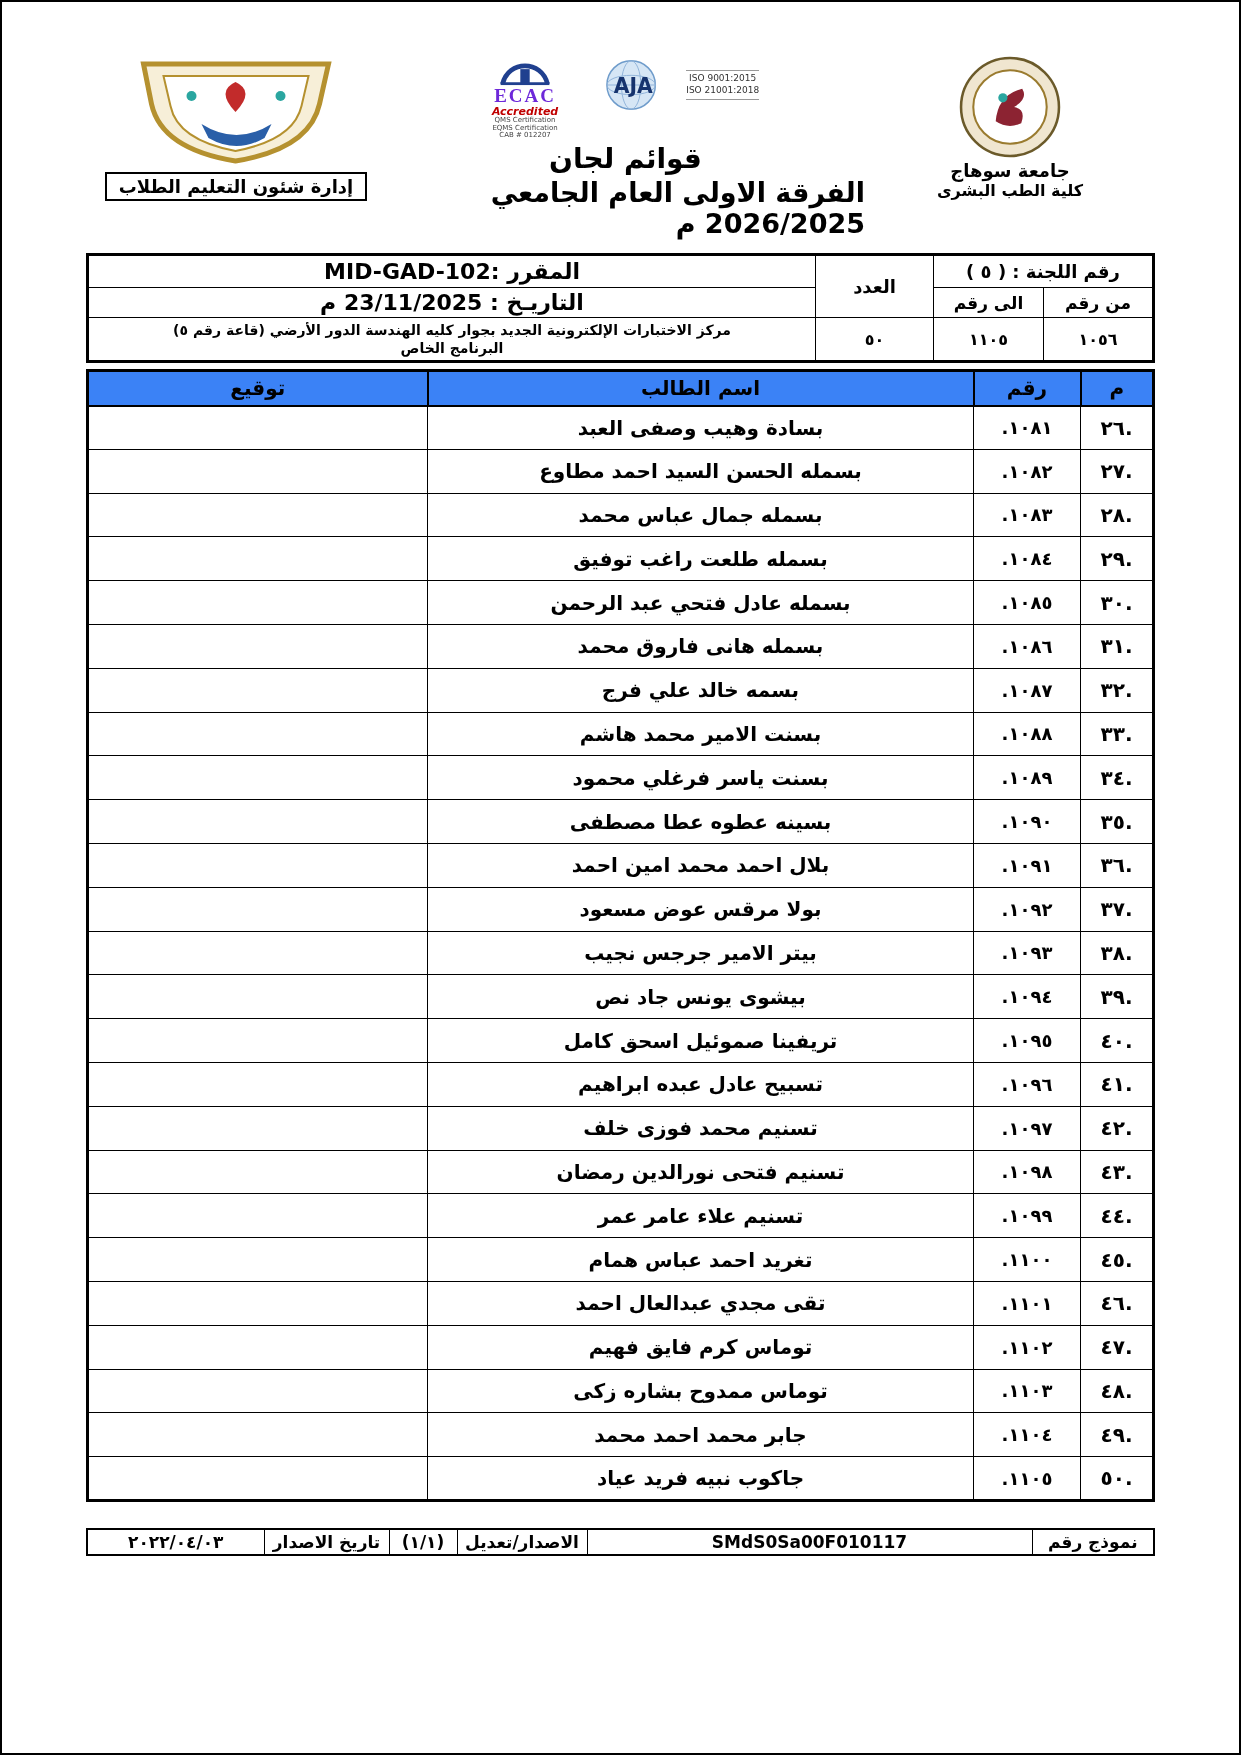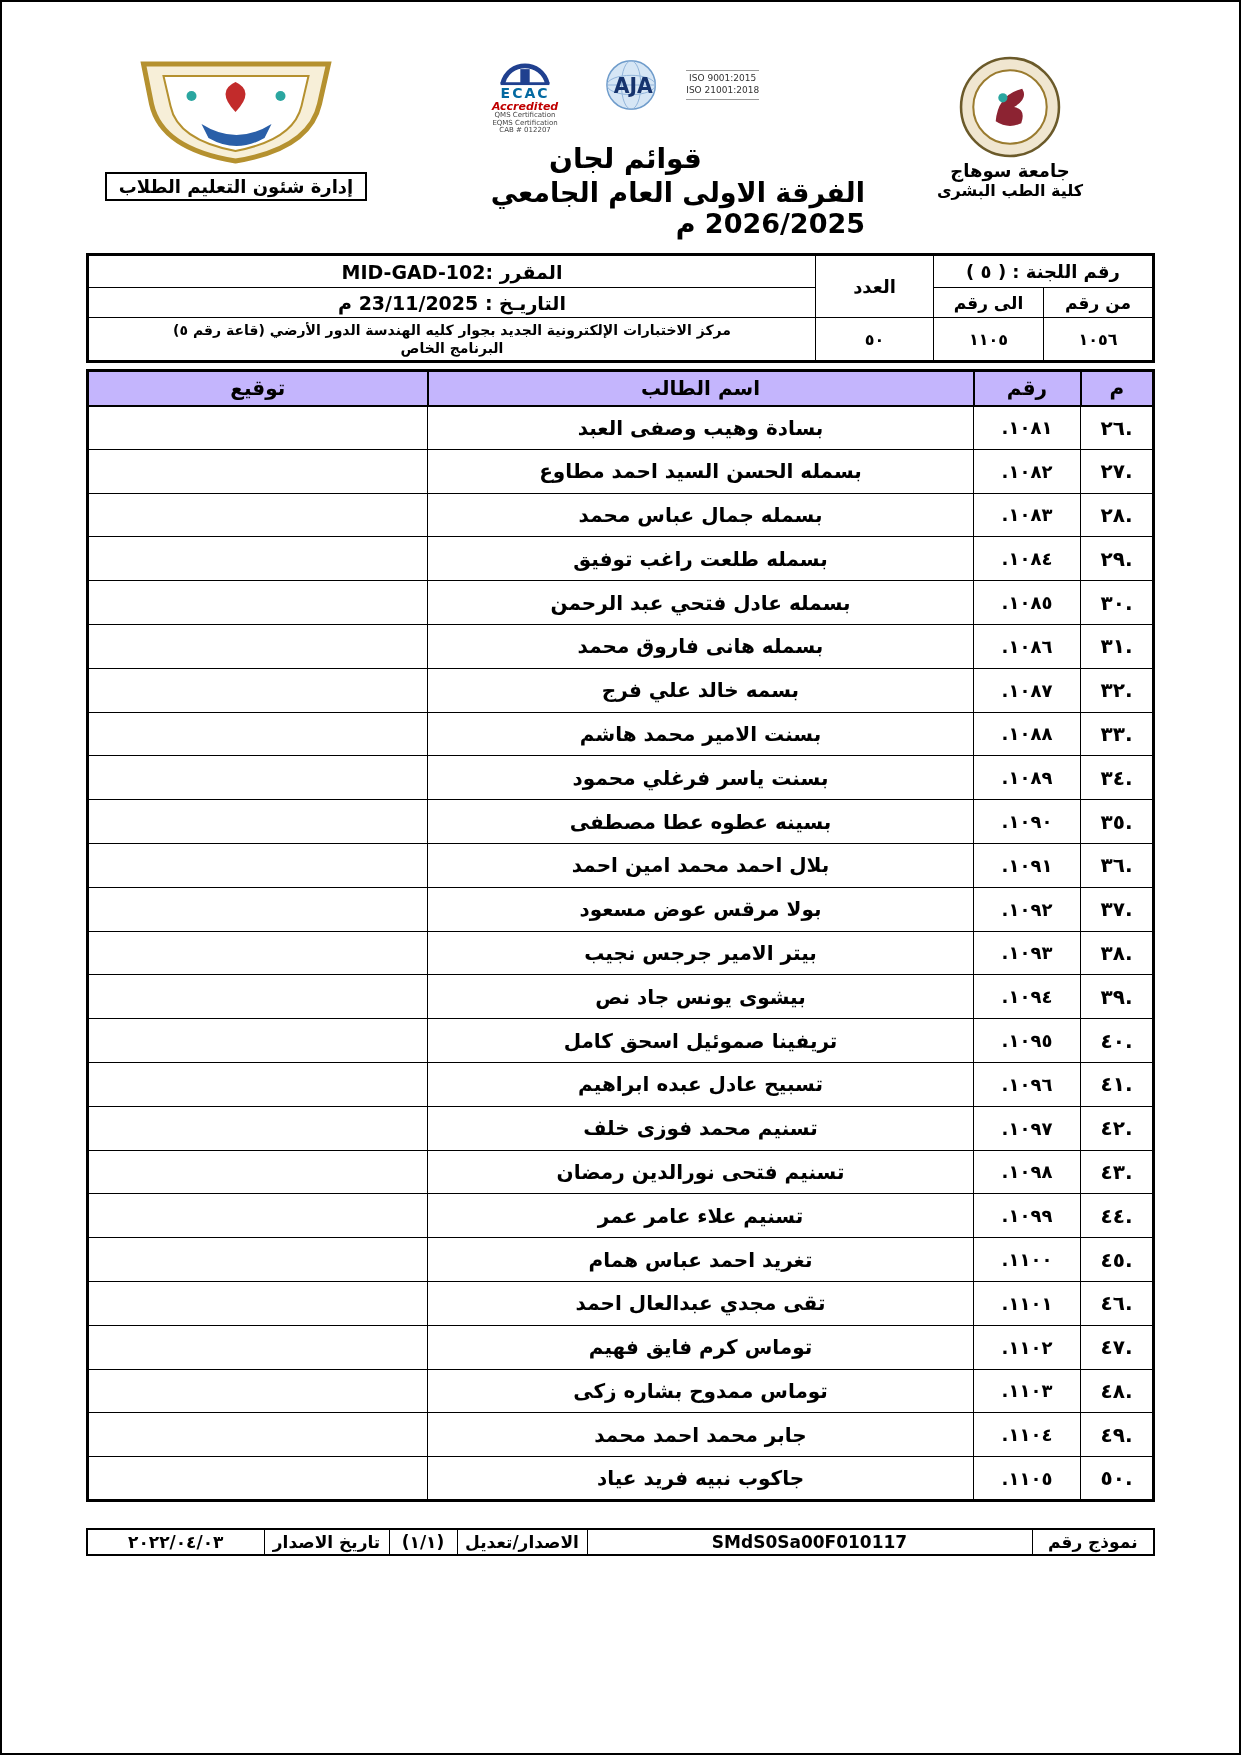--- a/index.html
+++ b/index.html
@@ -22,21 +22,21 @@
   .hdr { display: flex; align-items: flex-start; margin-bottom: 14px; }
   .hdr-right { width: 290px; display: flex; flex-direction: column; align-items: center; }
   .hdr-center { flex: 1; display: flex; flex-direction: column; align-items: center; }
   .hdr-left { width: 300px; display: flex; flex-direction: column; align-items: center; }
 
   .uni-name { font-size: 18px; font-weight: bold; margin-top: 2px; }
   .fac-name { font-size: 16px; font-weight: bold; }
 
   .cert-row { display: flex; align-items: flex-start; gap: 46px; direction: ltr; height: 84px; }
   .ecac { display: flex; flex-direction: column; align-items: center; line-height: 1.05; }
-  .ecac-name { font-size: 14px; font-weight: bold; color: #0369a1; letter-spacing: 2px; }
+  .ecac-name { font-size: 19px; font-weight: bold; color: #6d28d9; letter-spacing: 2px; font-family: Liberation Serif, serif; }
   .ecac-acc { font-size: 11px; font-weight: bold; font-style: italic; color: #c00000; }
   .ecac-small { font-size: 7px; color: #444; }
   .aja { display: flex; align-items: center; gap: 20px; }
   .aja-iso { font-size: 9px; color: #333; line-height: 1.3; border-top: 1px solid #999; border-bottom: 1px solid #999; padding: 2px 0; text-align: center; }
 
   .doc-title { font-size: 28px; font-weight: bold; margin-top: 2px; }
   .doc-subtitle { font-size: 27px; font-weight: bold; margin-top: 2px; }
 
   .admin-box {
     margin-top: 6px; border: 2px solid #000;
@@ -45,26 +45,26 @@
   }
 
   
   table { border-collapse: collapse; width: 100%; table-layout: fixed; }
   .info-table { border: 3px solid #000; }
   .info-table td { border: 1.5px solid #000; text-align: center; font-weight: bold; padding: 2px 6px; }
   .info-table .r1 td { height: 33px; font-size: 18px; }
   .info-table .r2 td { height: 30px; font-size: 17px; }
   .info-table .r3 td { height: 44px; font-size: 16px; }
   .info-table td.location { font-size: 14px; line-height: 1.3; white-space: pre-line; }
-  .info-table td.course, .info-table td.date { font-size: 19px; }
+  .info-table td.course, .info-table td.date { font-size: 22px; }
 
   
   .main-table { border: 3px solid #000; margin-top: 6px; }
   .main-table th {
-    background: #c4b5fd; border: 2px solid #000;
+    background: #3b82f6; border: 2px solid #000;
     font-size: 20px; font-weight: bold; height: 35px;
   }
   .main-table td { border: 1.5px solid #000; height: 43.8px; text-align: center; vertical-align: middle; }
   .main-table td.serial { font-size: 20px; font-weight: bold; }
   .main-table td.num { font-size: 18px; font-weight: bold; }
   .main-table td.name { font-size: 20px; font-weight: bold; }
 
   
   .footer-table { border: 2px solid #000; margin-top: 26px; }
   .footer-table td { border: 1.5px solid #000; height: 24px; text-align: center; font-size: 17px; font-weight: bold; padding: 2px 4px; }

